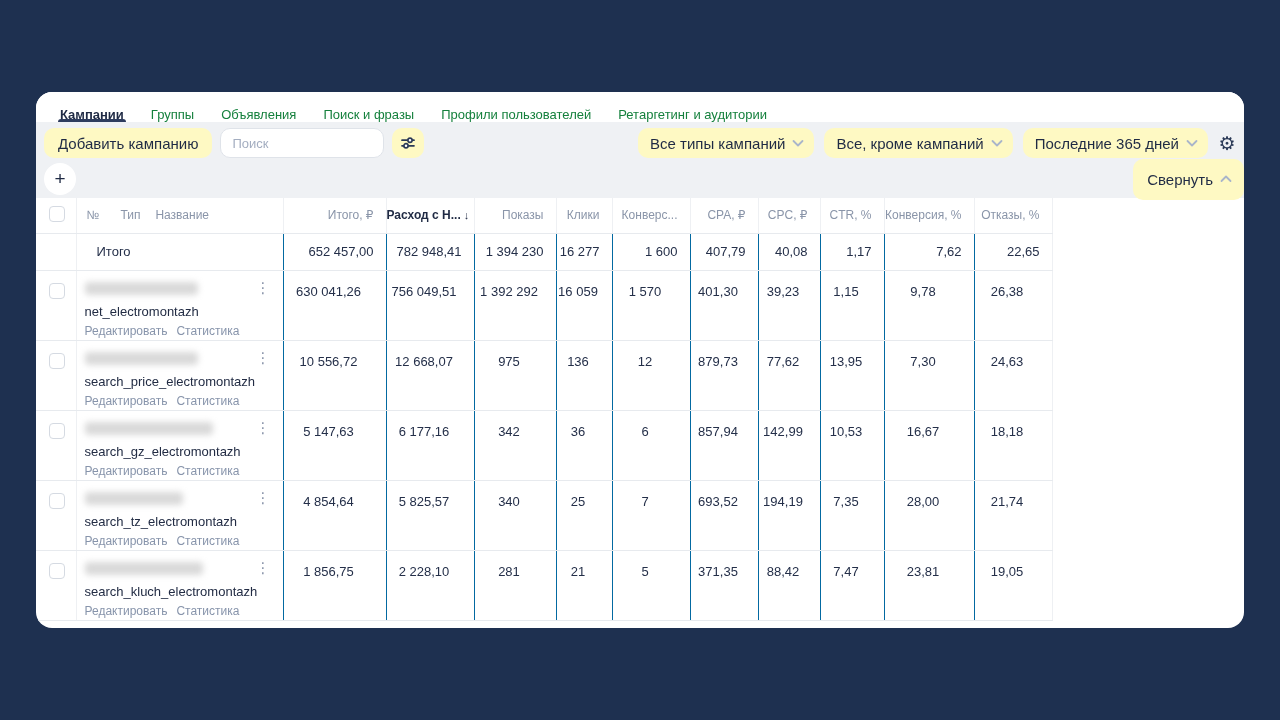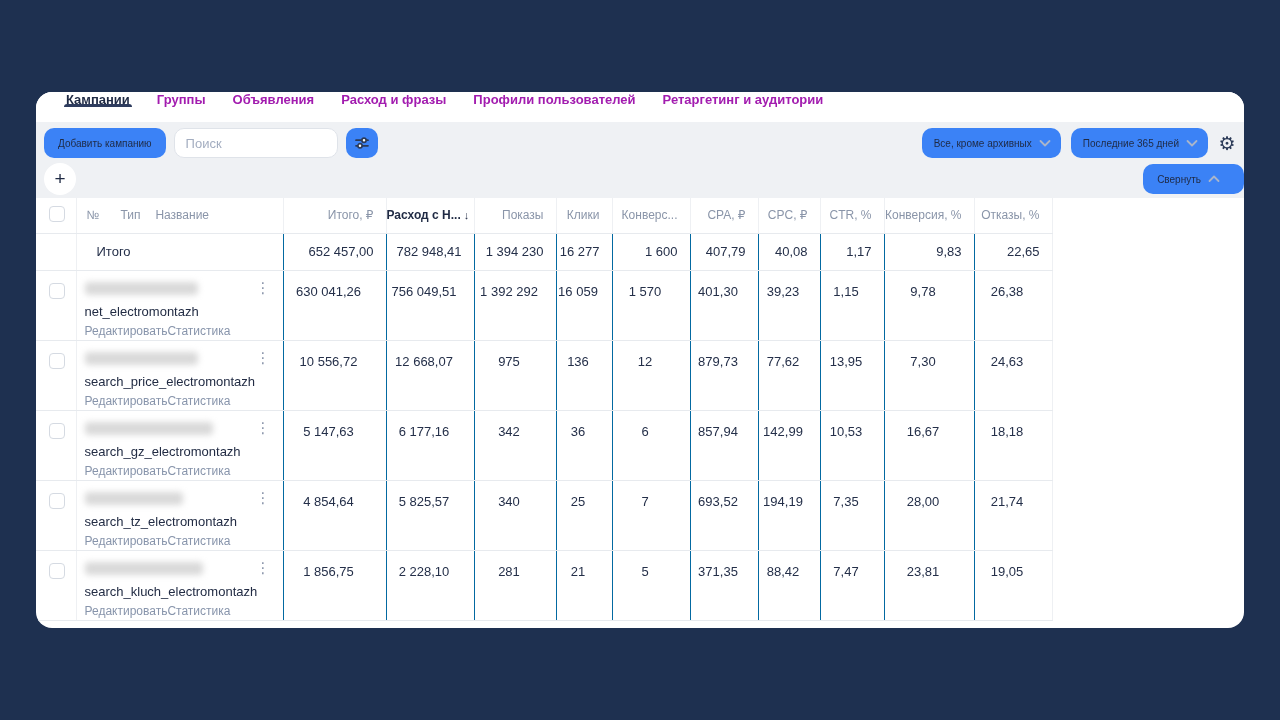--- a/index.html
+++ b/index.html
@@ -7,40 +7,40 @@
   body {
     background:#1e3050;
     font-family:"Liberation Sans","DejaVu Sans",sans-serif;
     position:relative;
   }
   .card {
     position:absolute; left:36px; top:92px; width:1208px; height:536px;
     background:#ffffff; border-radius:16px; overflow:hidden;
   }
   
-  .tabbar { display:flex; gap:27px; align-items:flex-start; height:30px; padding:0 30px; background:#fff; }
-  .tab { font-size:13px; color:#a21caf; cursor:pointer; position:relative; display:flex; align-items:center; white-space:nowrap;font-weight:bold; }
+  .tabbar { display:flex; gap:27px; align-items:flex-end; height:30px; padding:0 24px; background:#fff; }
+  .tab { font-size:13px; color:#15803d; cursor:pointer; position:relative; display:flex; align-items:center; white-space:nowrap; }
   .tab.active { color:#1f2a44; font-weight:bold; }
   .tab.active::after { content:''; position:absolute; left:-2px; right:-2px; bottom:0; height:3px; background:#2e3c5e; border-radius:3px 3px 0 0; }
   
   .toolbar { background:#eff1f4; padding:6px 6px 2px 8px; }
   .toolbar-row1 { display:flex; align-items:center; gap:8px; }
-  .pill { height:30px; border:none; background:#3b82f6; border-radius:10px; display:inline-flex; align-items:center; font-size:10px; color:#1f2a44; font-family:inherit; cursor:pointer; white-space:nowrap; }
+  .pill { height:30px; border:none; background:#fef9c3; border-radius:10px; display:inline-flex; align-items:center; font-size:15px; color:#1f2a44; font-family:inherit; cursor:pointer; white-space:nowrap; }
   .add-btn { padding:0 14px; }
   .search { height:30px; border:1px solid #dfe3e9; border-radius:10px; width:164px; padding:0 11px; font-size:13px; color:#1f2a44; font-family:inherit; background:#fff; outline:none; }
   .search::placeholder { color:#a3adc0; }
   .icon-btn { width:32px; justify-content:center; }
   .right-group { margin-left:auto; display:flex; align-items:center; gap:10px; }
   .dropdown { padding:0 10px 0 12px; gap:7px; }
   .chev { display:inline-flex; }
   .gear-btn { background:transparent; border:none; font-size:19px; color:#2b3a57; cursor:pointer; width:22px; line-height:1;
     font-family:"DejaVu Sans",sans-serif; }
   .toolbar-row2 { display:flex; align-items:center; margin-top:4px; height:34px; }
   .plus-btn { width:32px; height:32px; border-radius:50%; background:#fff; border:none; font-size:19px; font-weight:500; color:#1f2a44; cursor:pointer; line-height:30px; }
-  .collapse-btn { margin-left:auto; height:30px; padding:0 24px 0 14px; gap:7px; margin-right:-6px; border-radius:10px; }
+  .collapse-btn { margin-left:auto; height:41px; padding:0 12px 0 14px; gap:7px; margin-right:-6px; border-radius:10px; }
   
   table { border-collapse:collapse; table-layout:fixed; width:984px; }
   thead tr { height:35px; }
   th { font-weight:normal; font-size:12px; color:#8a95a9; text-align:right; padding:0 12px 0 0;
        border-bottom:1px solid #e7eaee; border-left:1px solid #eef0f3; background:#fff; white-space:nowrap; overflow:hidden; }
   th.cb-col, td.cb-col { border-left:none; text-align:left; padding:0 0 0 13px; }
   th.name-col { text-align:left; padding:0 0 0 8px; }
   th.name-col .colhead { margin-right:0; }
   th.sorted { color:#1f2a44; font-weight:bold; }
   th .sort-arrow { font-size:11px; margin-left:3px; }
@@ -52,55 +52,63 @@
   td.totals-label { font-size:13px; color:#242f49; padding-left:20px; border-left:1px solid #eef0f3; }
   tr.campaign-row { height:70px; }
   tr.campaign-row td { vertical-align:top; }
   tr.campaign-row td.num { padding-top:13px;text-align:center; }
   tr.campaign-row td.cb-col { padding-top:12px; }
   td.name-cell { border-left:1px solid #eef0f3; padding:10px 10px 0 8px; }
   .line1 { display:flex; align-items:center; justify-content:space-between; height:16px; }
   .blur-pill { height:13px; background:#d9d9d9; border-radius:4px; filter:blur(3px); }
   .kebab { color:#8d97ac; font-size:15px; line-height:1; cursor:pointer; font-family:"DejaVu Sans",sans-serif; padding:0 2px; }
   .name-link { display:block; font-size:13px; color:#222c44; margin-top:7px; cursor:pointer; text-decoration:none; overflow:hidden; }
-  .row-actions { margin-top:5px; display:flex; font-size:12px; color:#8794ab; }
+  .row-actions { margin-top:5px; display:flex; gap:9px; font-size:12px; color:#8794ab; }
   .row-actions span { cursor:pointer; }
   .checkbox { width:16px; height:16px; border:1.5px solid #d5dae2; border-radius:4px; background:#fff; display:inline-block; cursor:pointer; }
 </style>
 </head>
 <body>
 
 <div class="card">
 
   <div class="tabbar">
       <div class="tab active">Кампании</div>
       <div class="tab">Группы</div>
       <div class="tab">Объявления</div>
-      <div class="tab">Расход и фразы</div>
+      <div class="tab">Поиск и фразы</div>
       <div class="tab">Профили пользователей</div>
       <div class="tab">Ретаргетинг и аудитории</div>
     </div>
 
   <div class="toolbar">
     <div class="toolbar-row1">
       <button class="pill add-btn">Добавить кампанию</button>
       <input class="search" placeholder="Поиск" style="">
       <button class="pill icon-btn">
         <span class="chev">
           <svg width="16" height="16" viewBox="0 0 16 16">
             <line x1="2" y1="5.2" x2="14" y2="5.2" stroke="#2b3a57" stroke-width="1.7" stroke-linecap="round"></line>
             <line x1="2" y1="10.8" x2="14" y2="10.8" stroke="#2b3a57" stroke-width="1.7" stroke-linecap="round"></line>
             <circle cx="10" cy="5.2" r="2.1" fill="#fff" stroke="#2b3a57" stroke-width="1.7"></circle>
             <circle cx="6" cy="10.8" r="2.1" fill="#fff" stroke="#2b3a57" stroke-width="1.7"></circle>
           </svg>
         </span>
       </button>
       <div class="right-group">
           <button class="pill dropdown">
-            <span>Все, кроме архивных</span>
+            <span>Все типы кампаний</span>
+            <span class="chev">
+              <svg width="12" height="8" viewBox="0 0 12 8">
+                <polyline points="1.5,2 6,6.5 10.5,2" fill="none" stroke="#a9b5ca" stroke-width="1.8" stroke-linecap="round" stroke-linejoin="round"></polyline>
+              </svg>
+            </span>
+          </button>
+          <button class="pill dropdown">
+            <span>Все, кроме кампаний</span>
             <span class="chev">
               <svg width="12" height="8" viewBox="0 0 12 8">
                 <polyline points="1.5,2 6,6.5 10.5,2" fill="none" stroke="#a9b5ca" stroke-width="1.8" stroke-linecap="round" stroke-linejoin="round"></polyline>
               </svg>
             </span>
           </button>
           <button class="pill dropdown">
             <span>Последние 365 дней</span>
             <span class="chev">
               <svg width="12" height="8" viewBox="0 0 12 8">
@@ -162,21 +170,21 @@
           <td class="cb-col"></td>
           <td class="totals-label">Итого</td>
           <td class="num">652 457,00</td>
           <td class="num">782 948,41</td>
           <td class="num">1 394 230</td>
           <td class="num">16 277</td>
           <td class="num">1 600</td>
           <td class="num">407,79</td>
           <td class="num">40,08</td>
           <td class="num">1,17</td>
-          <td class="num">9,83</td>
+          <td class="num">7,62</td>
           <td class="num">22,65</td>
           <td class="filler"></td>
         </tr>
         <tr class="campaign-row">
           <td class="cb-col"><span class="checkbox"></span></td>
           <td class="name-cell">
             <div class="line1">
               <span class="blur-pill" style="width: 113px;"></span>
               <span class="kebab">⋮</span>
             </div>

